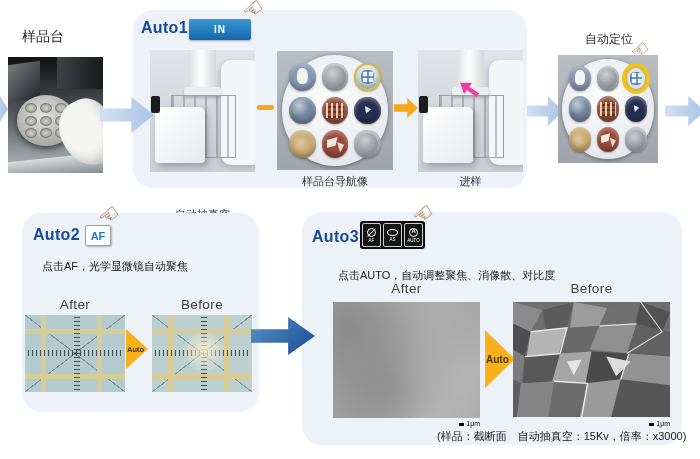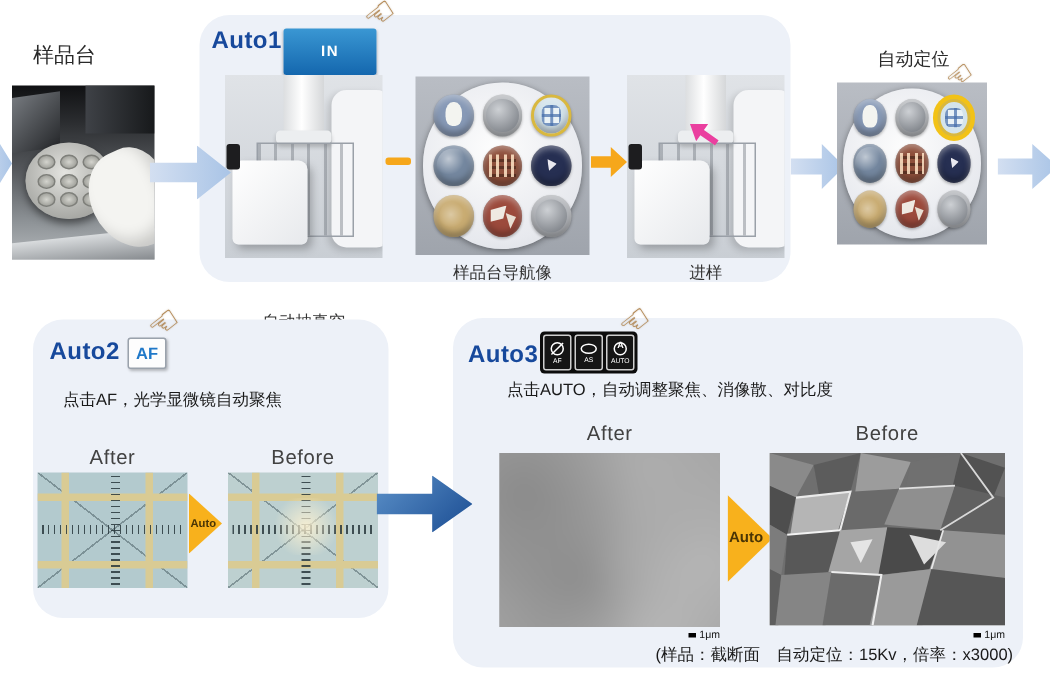--- a/index.html
+++ b/index.html
@@ -133,21 +133,21 @@
       </div>
     <div class="sp-glove"></div>
   </div>
 
   <div class="blockArrow arrow-light" style="left:-14px;top:94px;width:22px;height:30px;"></div>
 
   <div class="blockArrow arrow-light" style="left:100px;top:97px;width:54px;height:36px;z-index:2;"></div>
 
   <div class="panel" style="left:133px;top:10px;width:394px;height:178px;">
     <div class="panel-title" style="left:8px;top:9px;text-align:right;">Auto1</div>
-    <div class="in-btn" style="left:56px;top:9px;width:62px;height:31px;">IN</div>
+    <div class="in-btn" style="left:56px;top:9px;width:62px;height:21px;">IN</div>
 
     <div class="photo machine" style="left:17px;top:40px;width:105px;height:122px;">
       <div class="m-right"></div>
       <div class="m-col"></div>
       <div class="m-flange"></div>
       <div class="m-chamber"></div>
       <div class="m-box"></div>
       <div class="m-knob"></div>
     </div>
 
@@ -247,21 +247,21 @@
       </div>
       <div class="tb-btn">
         <div class="tb-ic as"></div>
         <div class="tb-lbl">AS</div>
       </div>
       <div class="tb-btn">
         <div class="tb-ic auto"></div>
         <div class="tb-lbl">AUTO</div>
       </div>
     </div>
-    <div class="instr" style="left:36px;top:40px;font-size:11px;font-weight:500;">点击AUTO，自动调整聚焦、消像散、对比度</div>
+    <div class="instr" style="left:36px;top:56px;font-size:11px;font-weight:500;">点击AUTO，自动调整聚焦、消像散、对比度</div>
 
     <div class="ab-lbl" style="left:31px;top:69px;width:147px;">After</div>
     <div class="ab-lbl" style="left:211px;top:69px;width:157px;">Before</div>
 
     <div class="photo sem-after" style="left:31px;top:90px;width:147px;height:116px;">
       <div class="blur"></div>
     </div>
 
     <div class="auto-tri" style="left:183px;top:118px;width:30px;height:58px;">
       <span style="font-size:10px;">Auto</span>
@@ -297,21 +297,21 @@
         <polyline points="42,80 76,82 70,116" fill="none" stroke="#ededed" stroke-width="1.4"></polyline>
         <polyline points="130,0 152,30 116,52" fill="none" stroke="#d8d8d8" stroke-width="1.2"></polyline>
         <polyline points="12,55 48,52" fill="none" stroke="#f2f2f2" stroke-width="1.3"></polyline>
         <polyline points="110,78 118,52" fill="none" stroke="#e6e6e6" stroke-width="1.2"></polyline>
       </svg>
     </div>
 
     <div class="scale" style="left:31px;top:208px;width:147px;">1μm</div>
     <div class="scale" style="left:211px;top:208px;width:157px;">1μm</div>
 
-    <div class="instr" style="left:135px;top:217px;font-size:11px;font-weight:500;white-space:nowrap;">(样品：截断面　自动定位：15Kv，倍率：x3000)</div>
+    <div class="instr" style="left:135px;top:217px;font-size:11px;font-weight:500;white-space:nowrap;">(样品：截断面　自动抽真空：15Kv，倍率：x3000)</div>
   </div>
 
   <span class="hand" style="left:243px;top:-4px;">☜</span>
   <span class="hand" style="left:99px;top:202px;">☜</span>
   <span class="hand" style="left:413px;top:201px;">☜</span>
   <span class="hand" style="left:631px;top:38px;font-size:20px;">☜</span>
 
 </div>
 
 </body></html>

